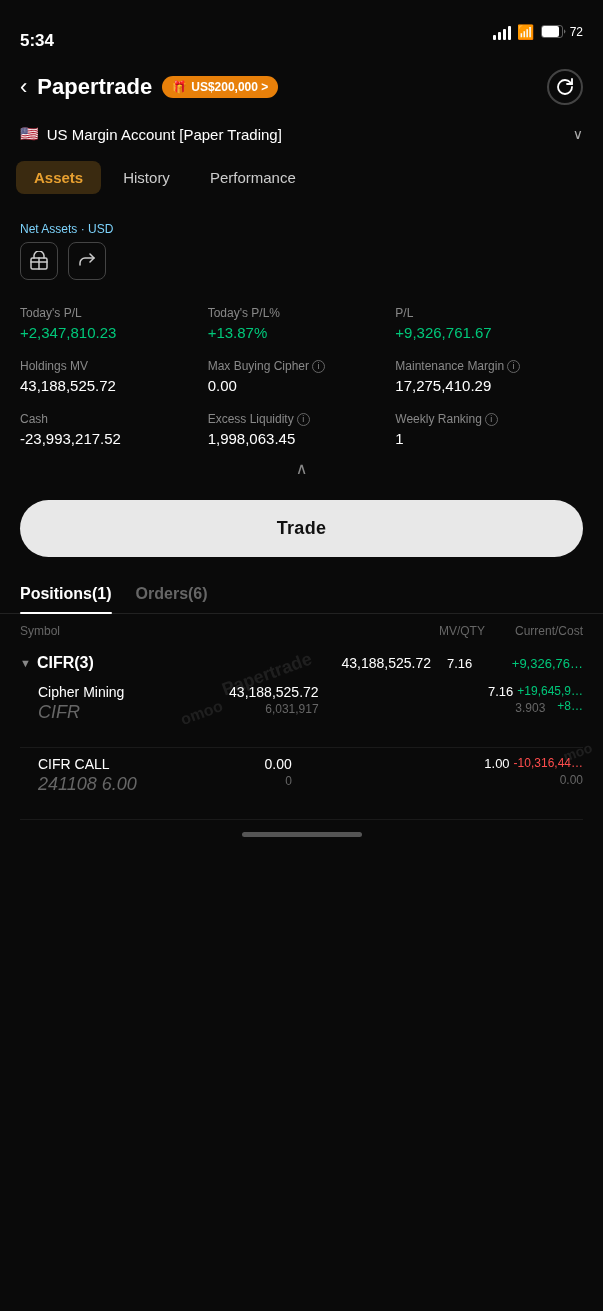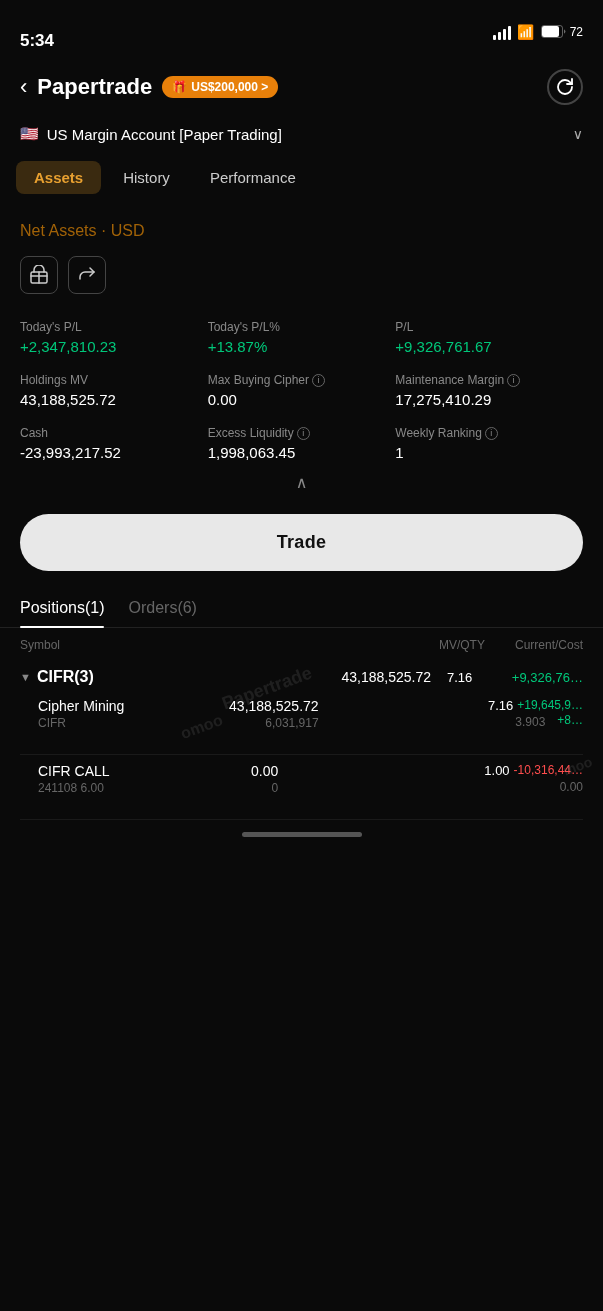--- a/index.html
+++ b/index.html
@@ -125,23 +125,23 @@
       background: #3a2a10;
       color: #e8a030;
       font-weight: 600;
     }
 
     
     .net-assets-section {
       padding: 16px 20px 10px;
     }
     .net-assets-label {
-      font-size: 16px;
-      color: #a16207;
-      margin-bottom: 16px;
+      font-size: 12px;
+      color: #7dd3fc;
+      margin-bottom: 6px;
     }
     .net-assets-row {
       display: flex;
       align-items: center;
       justify-content: space-between;
     }
     .net-assets-value {
       font-size: 36px;
       font-weight: 700;
       color: #fff;
@@ -230,21 +230,21 @@
 
     
     .pos-tabs {
       display: flex;
       padding: 8px 20px 0;
       gap: 24px;
       border-bottom: 1px solid #222;
     }
     .pos-tab {
       font-size: 16px;
-      font-weight: 400;
+      font-weight: 700;
       color: #666;
       padding-bottom: 10px;
       cursor: pointer;
       position: relative;
     }
     .pos-tab.active {
       color: #fff;
     }
     .pos-tab.active::after {
       content: '';
@@ -305,23 +305,24 @@
       justify-content: space-between;
       align-items: flex-start;
       padding: 8px 0 24px 18px;
       border-bottom: 1px solid #1a1a1a;
     }
     .sub-name {
       font-size: 14px;
       color: #fff;
     }
     .sub-ticker {
-      font-size: 12px;
+      font-size: 18px;
       color: #666;
       margin-top: 2px;
+      font-style: italic;
     }
     .sub-right {
       text-align: right;
     }
     .sub-mv {
       font-size: 14px;
       color: #fff;
     }
     .sub-qty {
       font-size: 12px;

